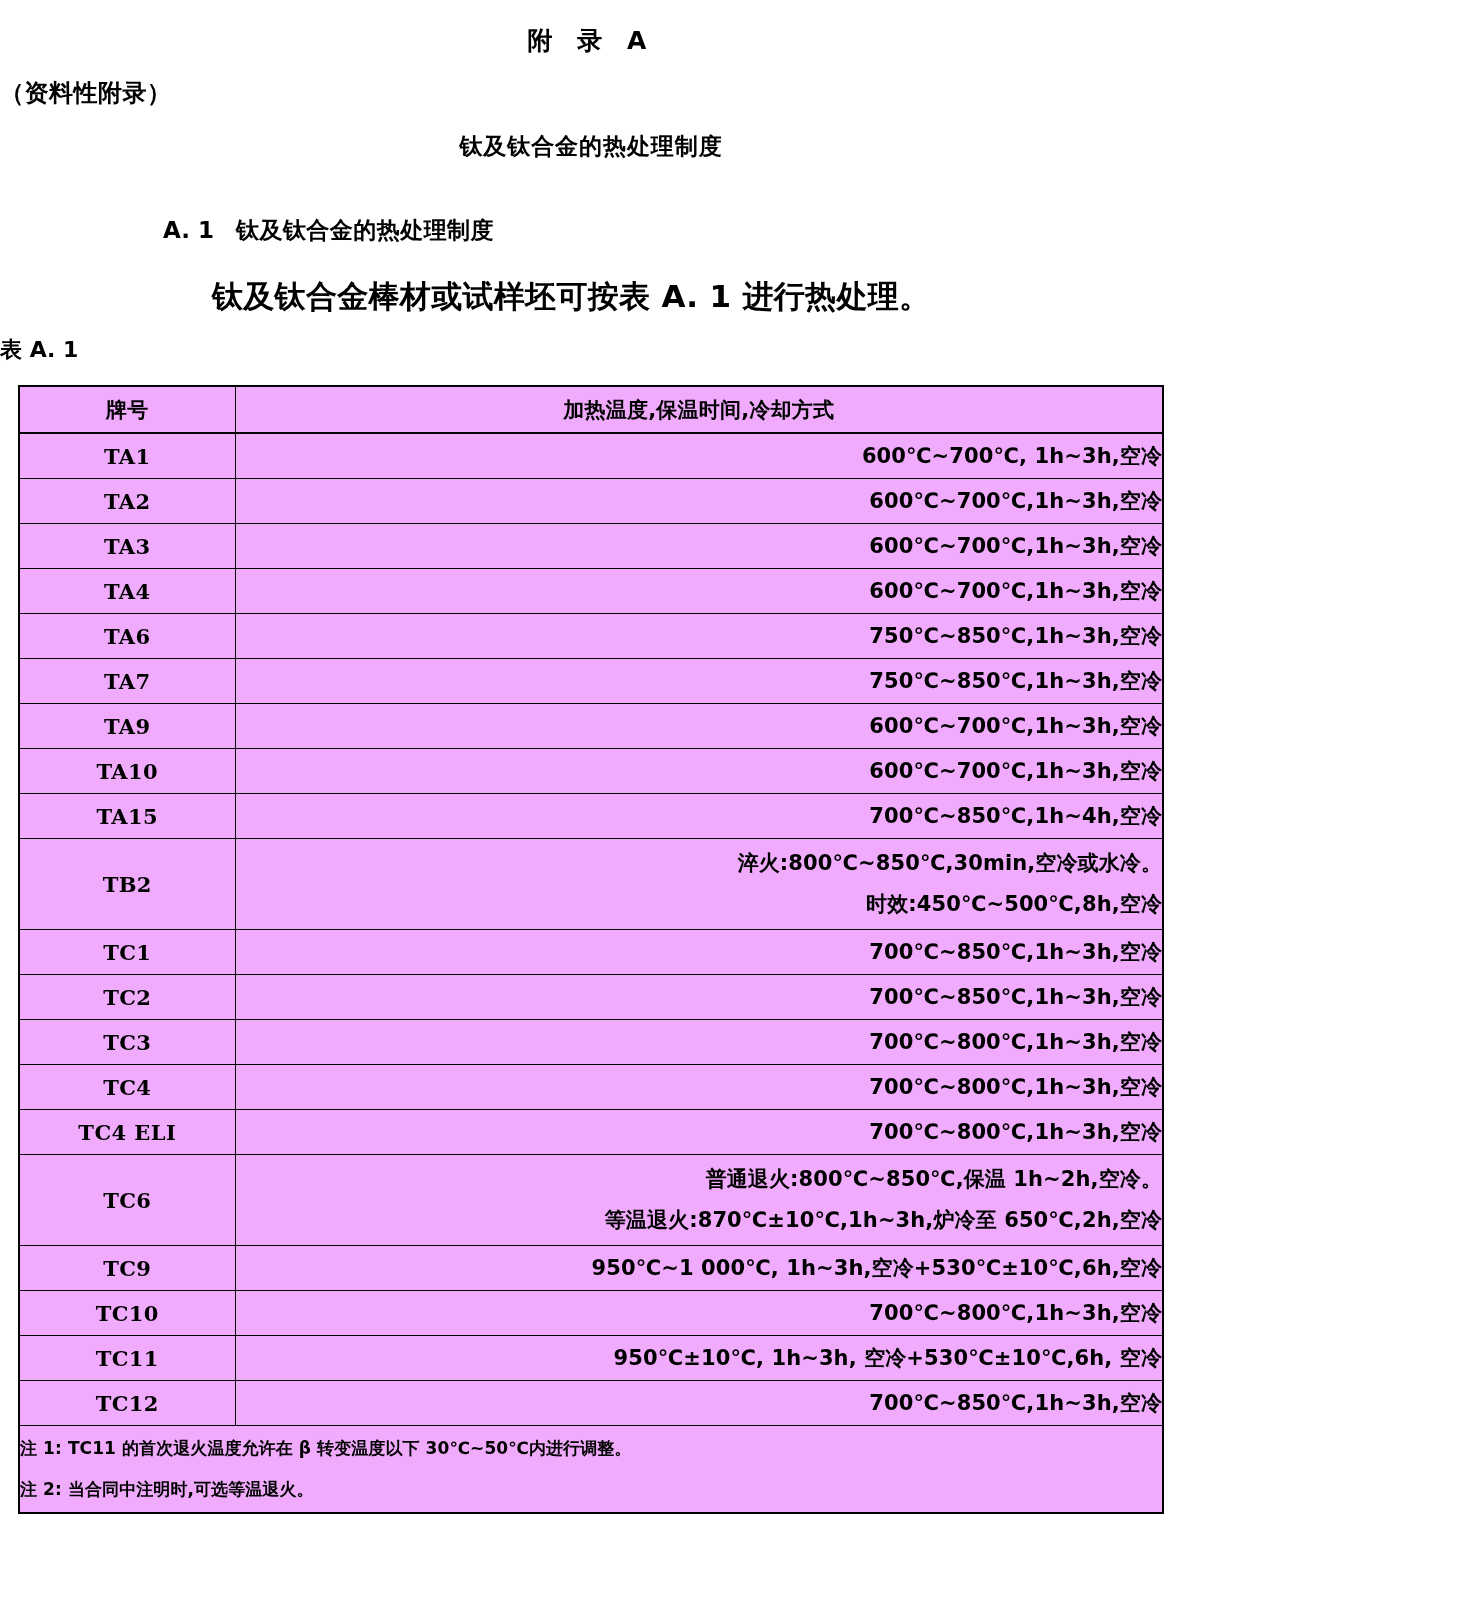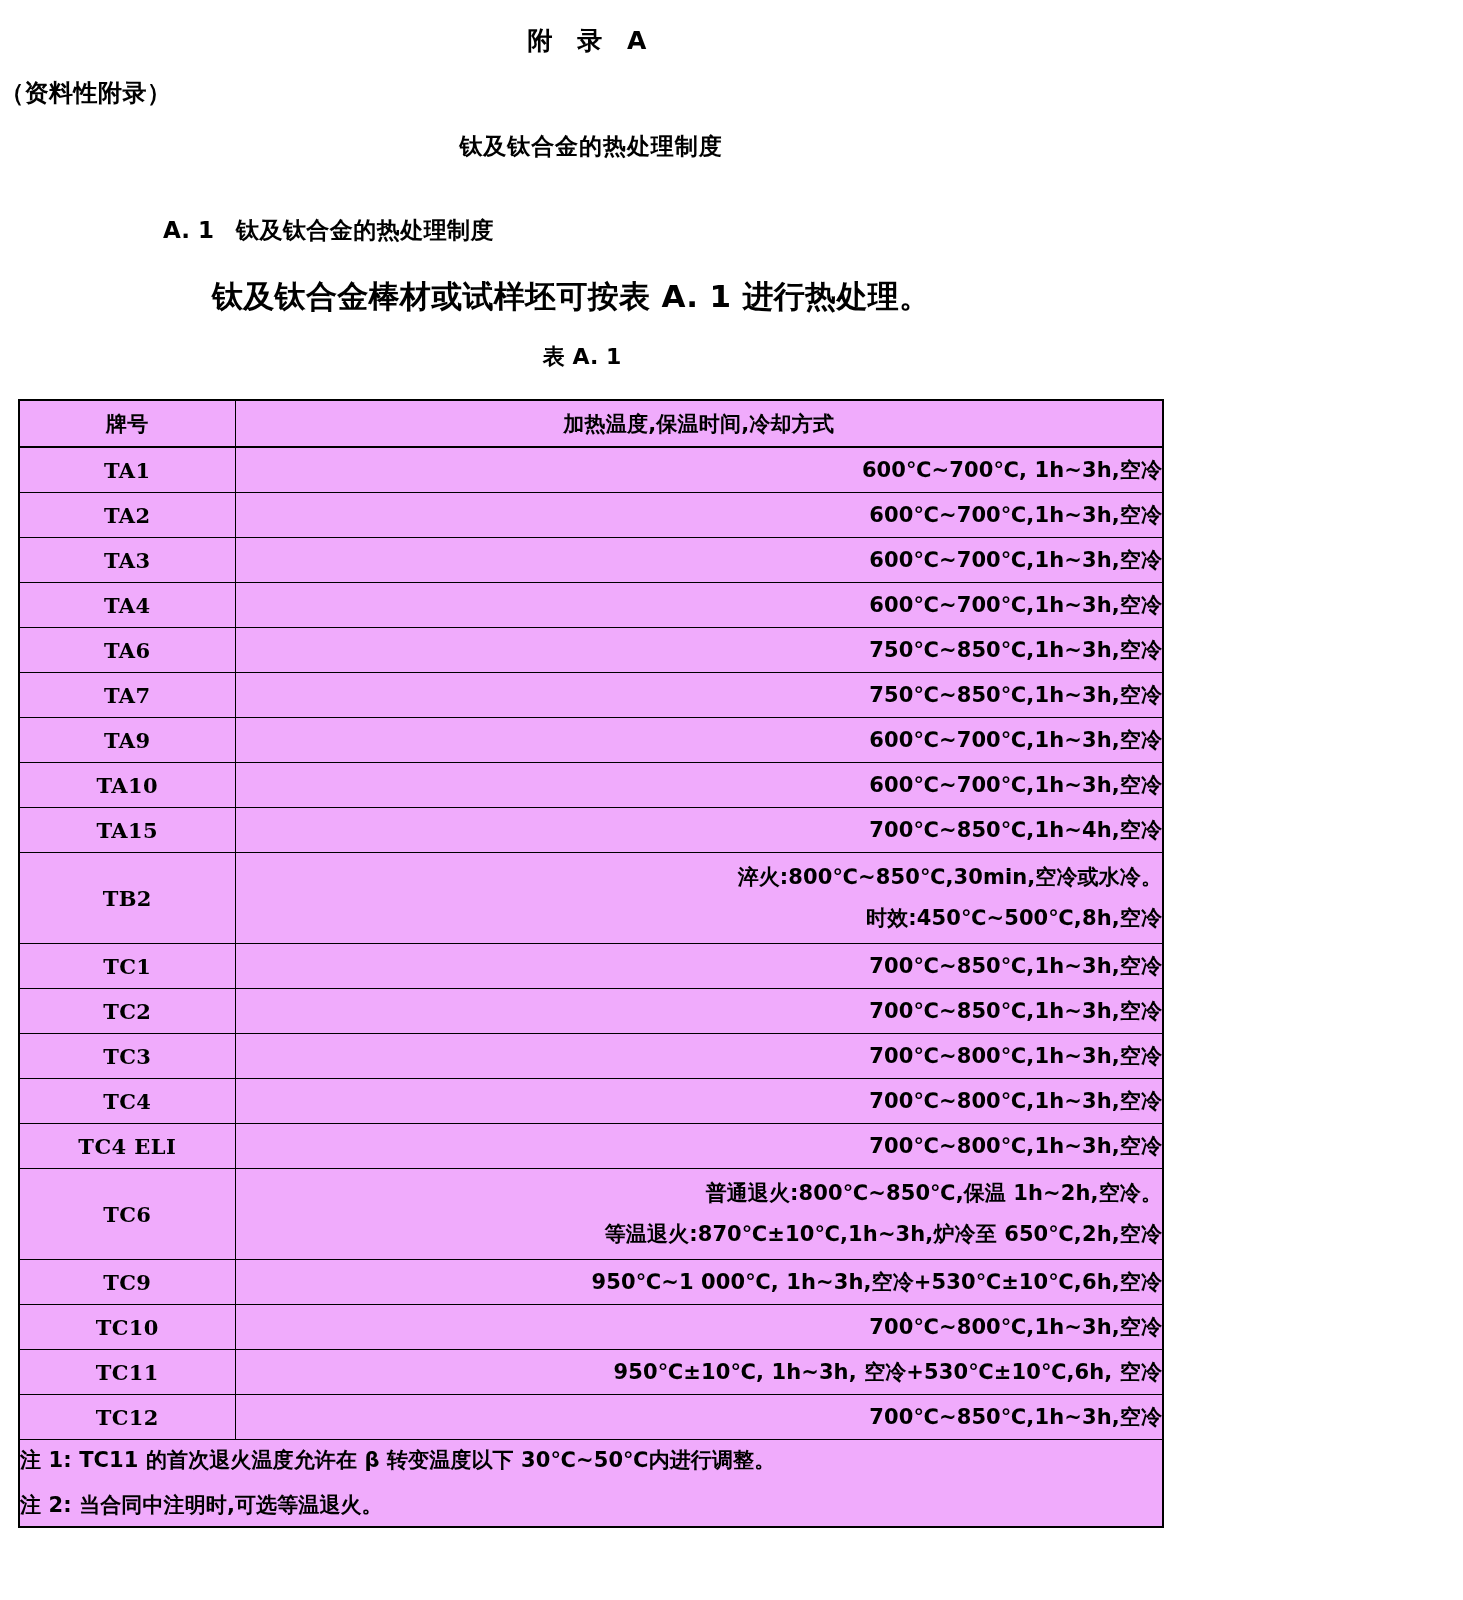--- a/index.html
+++ b/index.html
@@ -69,24 +69,24 @@
     font-size: 31px;
     font-weight: bold;
     margin: 0;
     padding-top: 39px;
     padding-left: 212px;
     line-height: 1.0;
     letter-spacing: 0.01em;
   }
 
   .table-caption {
-    text-align: center;
+    text-align: left;
     font-weight: bold;
     font-size: 22px;
-    margin: 7px;
+    margin: 0;
     padding-top: 27px;
     padding-bottom: 24px;
     line-height: 1.0;
     padding-right: 18px;
   }
 
   
   .table-wrap {
     margin: 0 auto;
     width: 1146px;
@@ -137,21 +137,21 @@
   tr.two-line td.spec .ln + .ln { padding-top: 20px; }
 
   td.notes {
     border-top: 2.2px solid #000;
     padding: 14px 0 14px 38px;
     text-align: left;
     height: 86px;
   }
   td.notes .note-line {
     display: block;
-    font-size: 21px;
+    font-size: 17px;
     font-weight: bold;
     line-height: 1.0;
     letter-spacing: 0.005em;
   }
   td.notes .note-line + .note-line { padding-top: 24px; }
 </style>
 </head>
 <body>
 
 <div class="page">

